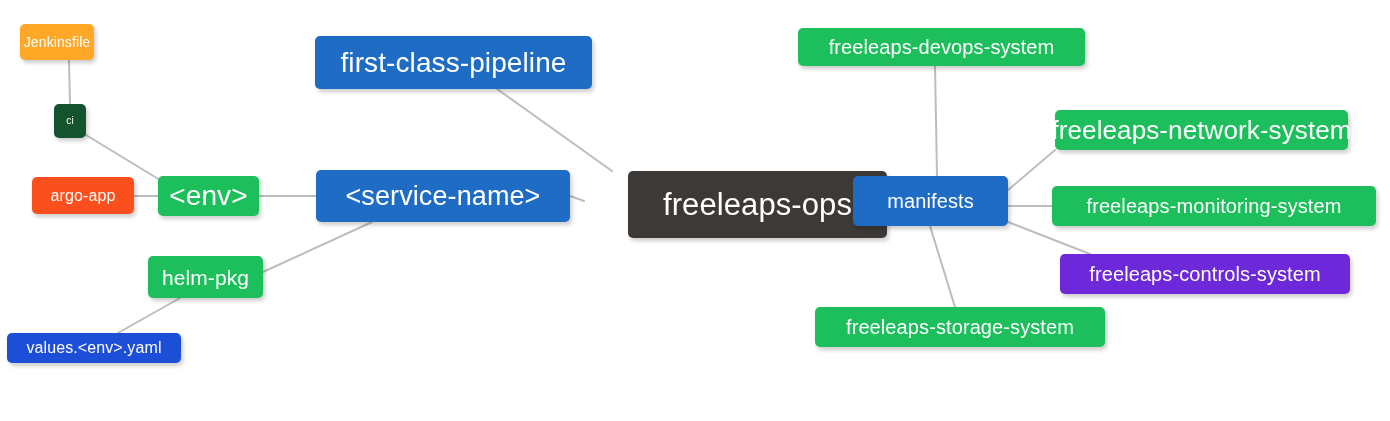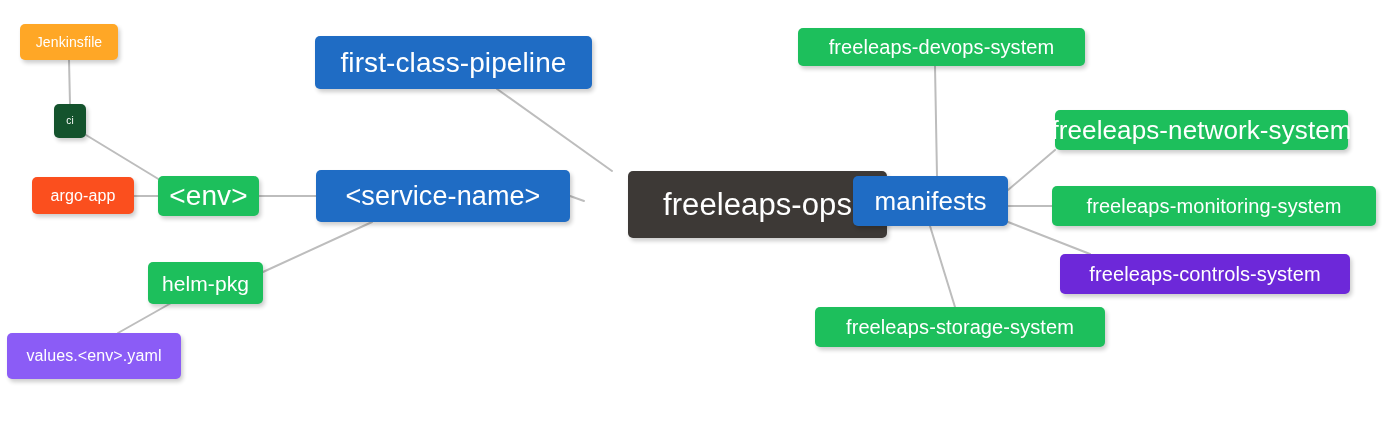--- a/index.html
+++ b/index.html
@@ -59,48 +59,48 @@
       <line x1="372" y1="222" x2="263" y2="272" stroke="#bdbdbd" stroke-width="2" stroke-linecap="round"></line>
       <line x1="180" y1="298" x2="118" y2="333" stroke="#bdbdbd" stroke-width="2" stroke-linecap="round"></line>
       <line x1="843" y1="201" x2="853" y2="201" stroke="#bdbdbd" stroke-width="2" stroke-linecap="round"></line>
       <line x1="937" y1="176" x2="935" y2="66" stroke="#bdbdbd" stroke-width="2" stroke-linecap="round"></line>
       <line x1="1008" y1="190" x2="1055" y2="150" stroke="#bdbdbd" stroke-width="2" stroke-linecap="round"></line>
       <line x1="1008" y1="206" x2="1052" y2="206" stroke="#bdbdbd" stroke-width="2" stroke-linecap="round"></line>
       <line x1="1008" y1="222" x2="1090" y2="254" stroke="#bdbdbd" stroke-width="2" stroke-linecap="round"></line>
       <line x1="930" y1="226" x2="955" y2="307" stroke="#bdbdbd" stroke-width="2" stroke-linecap="round"></line>
     </svg>
   <div id="node-layer">
-      <div class="node" style="left: 20px; top: 24px; width: 98px; height: 36px; background: rgb(255, 167, 38); font-size: 14px;">
+      <div class="node" style="left: 20px; top: 24px; width: 74px; height: 36px; background: rgb(255, 167, 38); font-size: 14px;">
         <span class="node-label">Jenkinsfile</span>
       </div>
       <div class="node" style="left: 54px; top: 104px; width: 32px; height: 34px; background: #14532d; font-size: 10px;">
         <span class="node-label">ci</span>
       </div>
       <div class="node" style="left: 32px; top: 177px; width: 102px; height: 37px; background: rgb(251, 79, 30); font-size: 16px;">
         <span class="node-label">argo-app</span>
       </div>
       <div class="node" style="left: 158px; top: 176px; width: 101px; height: 40px; background: rgb(29, 191, 92); font-size: 28px;">
         <span class="node-label">&lt;env&gt;</span>
       </div>
       <div class="node" style="left: 316px; top: 170px; width: 254px; height: 52px; background: rgb(31, 108, 196); font-size: 27px; text-align: right;">
         <span class="node-label">&lt;service-name&gt;</span>
       </div>
       <div class="node" style="left: 315px; top: 36px; width: 277px; height: 53px; background: rgb(31, 108, 196); font-size: 28px;">
         <span class="node-label">first-class-pipeline</span>
       </div>
       <div class="node" style="left: 584px; top: 171px; width: 259px; height: 67px; background: rgb(61, 57, 54); font-size: 31px; margin-left: 44px;">
         <span class="node-label">freeleaps-ops</span>
       </div>
-      <div class="node" style="left: 853px; top: 176px; width: 155px; height: 50px; background: rgb(31, 108, 196); font-size: 26px;">
+      <div class="node" style="left: 853px; top: 176px; width: 155px; height: 50px; background: rgb(31, 108, 196); font-size: 20px;">
         <span class="node-label">manifests</span>
       </div>
-      <div class="node" style="left: 148px; top: 256px; width: 115px; height: 42px; background: rgb(29, 191, 92); font-size: 21px; margin-top: 6px;">
+      <div class="node" style="left: 148px; top: 256px; width: 115px; height: 42px; background: rgb(29, 191, 92); font-size: 21px;">
         <span class="node-label">helm-pkg</span>
       </div>
-      <div class="node" style="left: 7px; top: 333px; width: 174px; height: 46px; background: #8b5cf6; font-size: 16px;">
+      <div class="node" style="left: 7px; top: 333px; width: 174px; height: 30px; background: #1d4ed8; font-size: 16px;">
         <span class="node-label">values.&lt;env&gt;.yaml</span>
       </div>
       <div class="node" style="left: 798px; top: 28px; width: 287px; height: 38px; background: rgb(29, 191, 92); font-size: 20px;">
         <span class="node-label">freeleaps-devops-system</span>
       </div>
       <div class="node" style="left: 1055px; top: 110px; width: 293px; height: 40px; background: rgb(29, 191, 92); font-size: 26px;">
         <span class="node-label">freeleaps-network-system</span>
       </div>
       <div class="node" style="left: 1052px; top: 186px; width: 324px; height: 40px; background: rgb(29, 191, 92); font-size: 20px;">
         <span class="node-label">freeleaps-monitoring-system</span>

